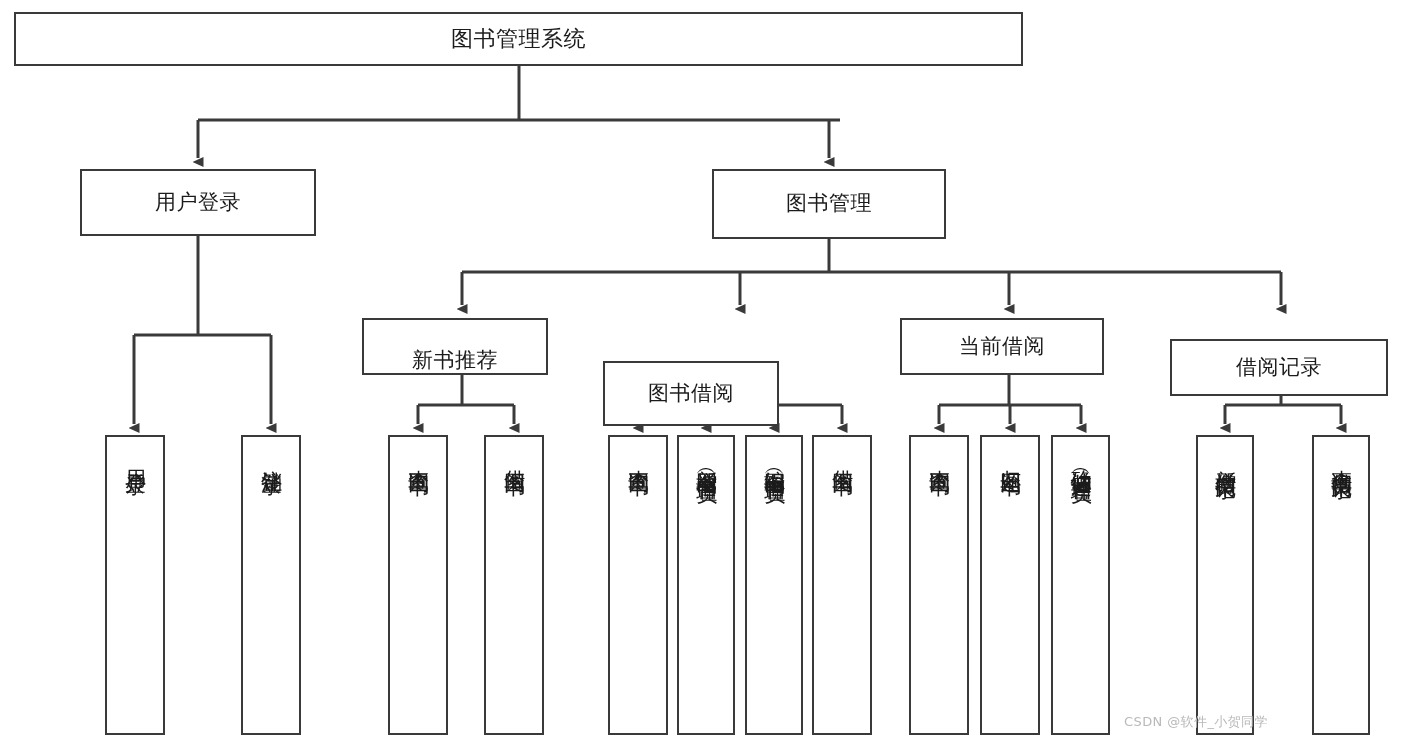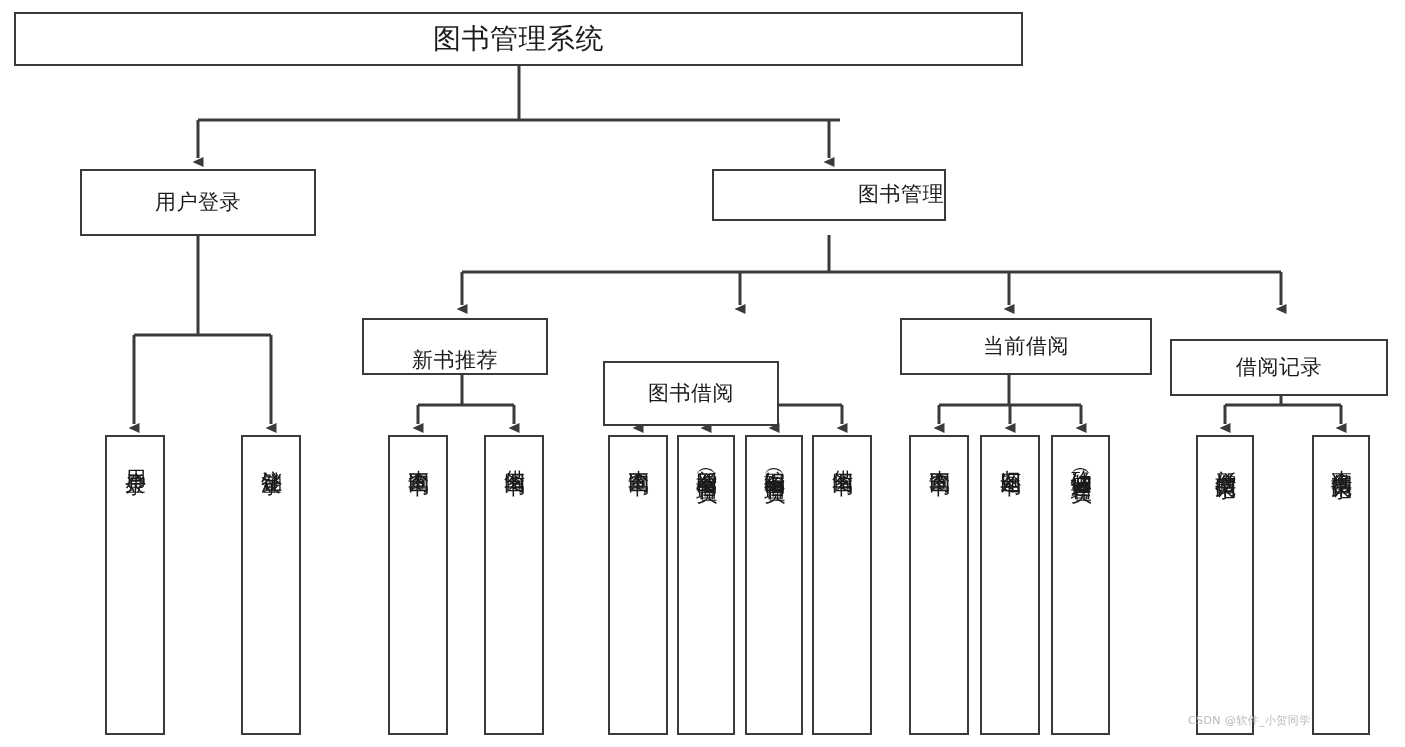--- a/index.html
+++ b/index.html
@@ -51,26 +51,26 @@
   }
   .node.vertical .node-label {
     writing-mode: vertical-rl;
     text-orientation: upright;
     font-size: 21px;
     line-height: 1.22;
     letter-spacing: 2px;
     white-space: normal;
     max-height: 275px;
   }
-  .node.root .node-label { font-size: 28px; }
+  .node.root .node-label { font-size: 22px; }
   .watermark {
     position: absolute;
-    left: 1188px;
+    left: 1124px;
     top: 713px;
-    font-size: 11px;
+    font-size: 13px;
     color: #b9b9b9;
     letter-spacing: 0.4px;
     white-space: nowrap;
     z-index: 5;
   }
 </style>
 </head>
 <body>
 
 <div id="canvas">
@@ -126,33 +126,33 @@
   </svg>
 
   <div class="node root" style="left:14px; top:12px; width:1009px; height:54px;">
     <span class="node-label">图书管理系统</span>
   </div>
 
   <div class="node" style="left:80px; top:169px; width:236px; height:67px;">
     <span class="node-label">用户登录</span>
   </div>
 
-  <div class="node" style="left:712px; top:169px; width:234px; height:52px;justify-content:flex-end;">
+  <div class="node" style="left:712px; top:169px; width:234px; height:70px;">
     <span class="node-label">图书管理</span>
   </div>
 
   <div class="node" style="left:362px; top:318px; width:186px; height:57px;align-items:flex-end;">
     <span class="node-label">新书推荐</span>
   </div>
 
   <div class="node" style="left:603px; top:318px; width:176px; height:65px;margin-top:43px;">
     <span class="node-label">图书借阅</span>
   </div>
 
-  <div class="node" style="left:900px; top:318px; width:252px; height:57px;">
+  <div class="node" style="left:900px; top:318px; width:204px; height:57px;">
     <span class="node-label">当前借阅</span>
   </div>
 
   <div class="node" style="left:1170px; top:318px; width:218px; height:57px;margin-top:21px;">
     <span class="node-label">借阅记录</span>
   </div>
 
   <div class="node vertical" style="left:105px; top:435px; width:60px; height:300px;">
     <span class="node-label">用户登录</span>
   </div>

